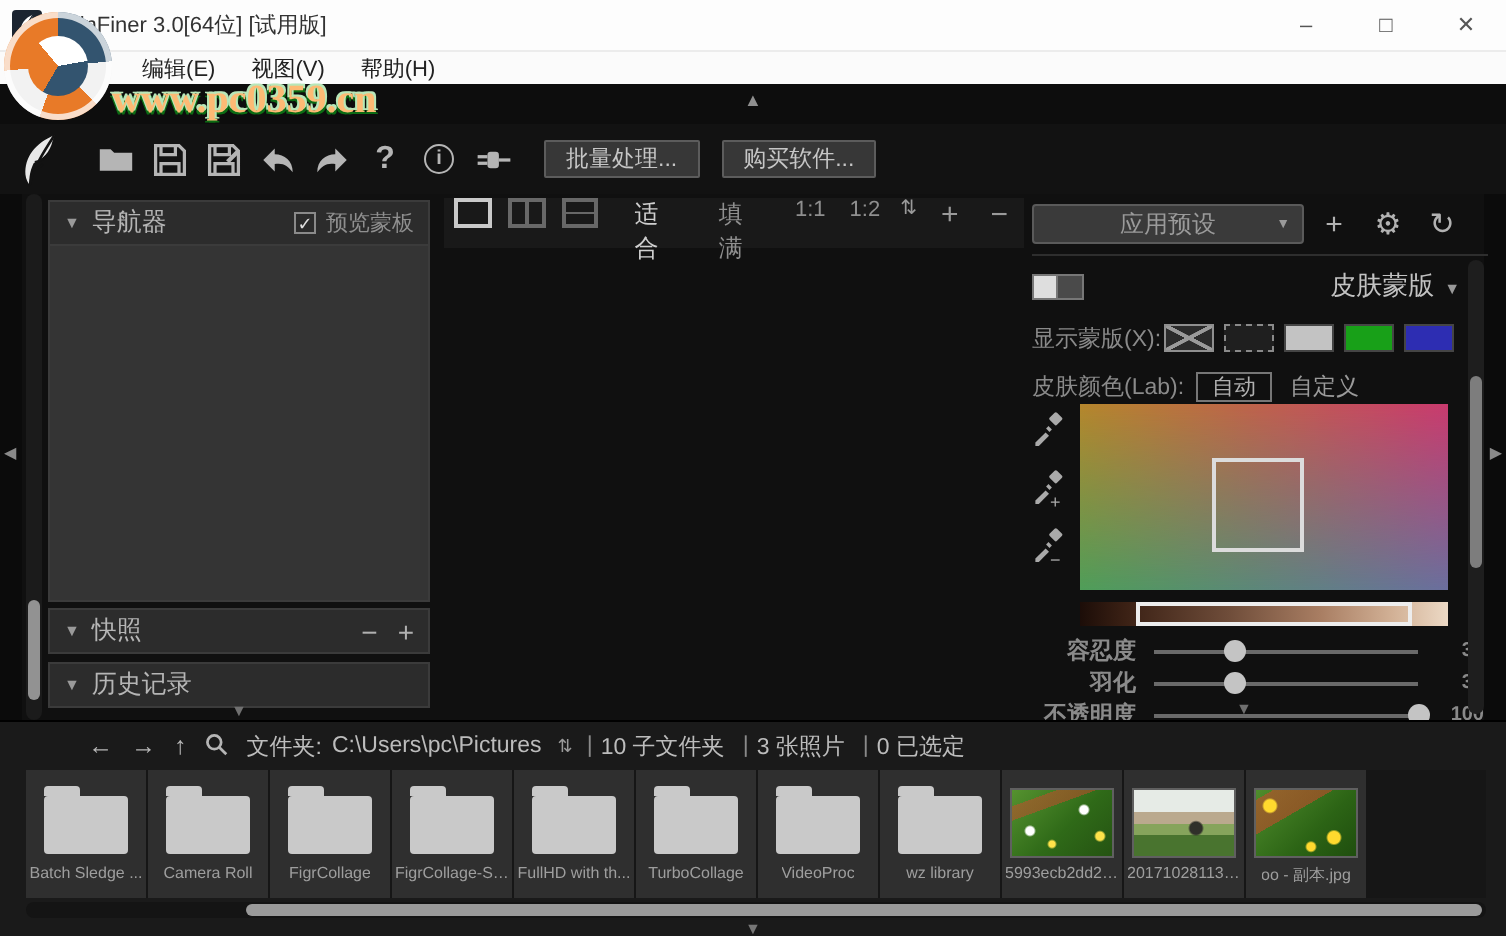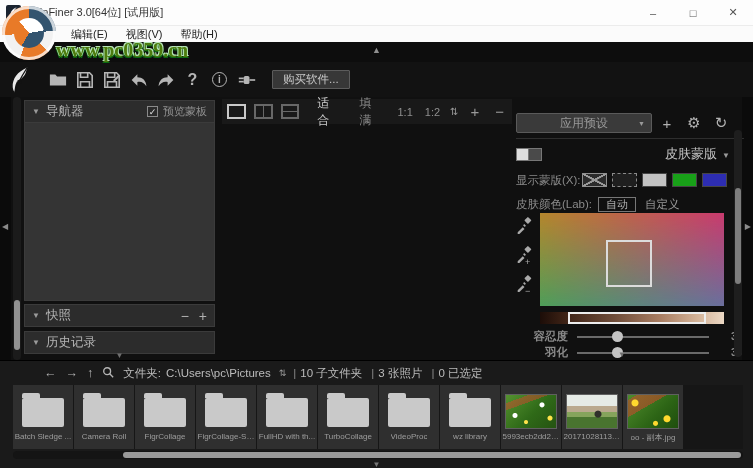--- a/index.html
+++ b/index.html
@@ -50,33 +50,33 @@
   .cb { width:11px; height:11px; border:1px solid #8a8a8a; background:#2b2b2b; color:#e0e0e0; font-size:9px; line-height:10px; text-align:center; }
   .cb-label { font-size:11px; color:#8f8f8f; margin-left:5px; }
   .mini-btn { color:#b0b0b0; font-size:14px; margin-left:10px; line-height:14px; }
   .gap3 { height:3px; } .gap4 { height:4px; }
 
   .center-col { position:absolute; left:222px; top:0; width:290px; height:263px; }
   .canvas { height:234px; background:#7e7e7e; display:flex; flex-direction:column; align-items:center; justify-content:center; }
   .leafbox { width:130px; height:130px; border:4px solid #999999; border-radius:10px; display:flex; align-items:center; justify-content:center; }
   .leafbox svg { width:96px; height:102px; }
   .open-label { margin-top:12px; font-size:26px; color:#999999; letter-spacing:3px; }
-  .viewbar { margin-top:2px; height:25px; background:#191919; display:flex; align-items:center; padding-left:5px; color:#8f8f8f; }
+  .viewbar { margin-top:2px; height:25px; background:#191919; display:flex; align-items:flex-start; padding-left:5px; color:#8f8f8f; }
   .vb-box { width:20px; height:15px; border:2px solid #686868; margin-right:8px; }
   .vb-box.sel { border-color:#c9c9c9; }
   .vb-box.cols { background:linear-gradient(to right, transparent 0 44%, #686868 44% 56%, transparent 56%); }
   .vb-box.rows { background:linear-gradient(to bottom, transparent 0 44%, #686868 44% 56%, transparent 56%); }
   .vb-lbl { font-size:12px; margin:0 10px; }
   .vb-lbl.active { color:#cfcfcf; }
   .vb-sm { font-size:11px; margin:0 6px; }
   .vb-spin { font-size:10px; color:#9a9a9a; margin:0 4px; }
   .vb-sign { font-size:15px; margin:0 8px; color:#9a9a9a; }
 
   .right-col { position:absolute; left:514px; top:0; width:230px; height:263px; overflow:hidden; padding-left:2px; }
-  .preset-row { margin-top:14px; height:24px; display:flex; align-items:center; }
+  .preset-row { margin-top:3px; height:24px; display:flex; align-items:center; }
   .preset-dd { width:136px; height:20px; background:#3a3a3a; border:1px solid #5a5a5a; border-radius:2px; color:#9a9a9a; font-size:12px; display:flex; align-items:center; justify-content:center; position:relative; }
   .preset-dd .tri { position:absolute; right:6px; font-size:7px; color:#9a9a9a; }
   .r-ico { width:24px; text-align:center; color:#b2b2b2; font-size:15px; margin-left:3px; }
   .r-divider { height:1px; background:#2e2e2e; margin-top:3px; }
   .mask-header { margin-top:4px; height:22px; display:flex; align-items:center; }
   .toggle { display:flex; }
   .toggle .t-on { width:13px; height:13px; background:#dedede; border:1px solid #777; }
   .toggle .t-off { width:13px; height:13px; background:#4a4a4a; border:1px solid #777; border-left:none; }
   .mask-title { margin-left:auto; color:#c2c2c2; font-size:13px; margin-right:14px; }
   .mask-title .tri { font-size:8px; color:#9a9a9a; margin-left:5px; }
@@ -150,21 +150,21 @@
 
   
   .watermark { position:absolute; left:0; top:6px; width:230px; height:58px; z-index:50; pointer-events:none; }
   .wm-logo { position:absolute; left:2px; top:0; width:54px; height:54px; border-radius:50%;
       background: conic-gradient(from 200deg, #f2f2f2 0 65deg, #e87a28 65deg 160deg, #33546f 160deg 245deg, #f2f2f2 245deg 295deg, #e87a28 295deg 360deg);
       box-shadow: inset 0 0 0 3px rgba(255,255,255,.75); }
   .wm-logo::after { content:""; position:absolute; inset:12px; border-radius:50%;
       background: conic-gradient(from 320deg, #ffffff 0 120deg, #33546f 120deg 250deg, #e87a28 250deg 360deg); }
   .wm-name { position:absolute; left:57px; top:0; font-size:27px; font-weight:bold; color:#2454d6; letter-spacing:2px; white-space:nowrap;
       text-shadow:-1px -1px 0 #fff, 1px -1px 0 #fff, -1px 1px 0 #fff, 1px 1px 0 #fff, 2px 3px 2px rgba(0,0,0,.35); }
-  .wm-url { position:absolute; left:56px; top:33px; font-family:"Liberation Serif","DejaVu Serif",serif; font-size:20px; font-weight:bold; color:#4d7c0f; white-space:nowrap;
+  .wm-url { position:absolute; left:56px; top:33px; font-family:"Liberation Serif","DejaVu Serif",serif; font-size:20px; font-weight:bold; color:#fdba74; white-space:nowrap;
       text-shadow:-1px -1px 0 #b8e6b8, 1px -1px 0 #b8e6b8, -1px 1px 0 #0c6c14, 1px 1px 0 #0c6c14; }
 </style>
 </head>
 <body>
 
 <div id="root">
 
   <div class="titlebar">
     <div class="tb-appicon">
       <svg viewBox="0 0 100 100">
@@ -229,20 +229,21 @@
         <span class="circle-i">i</span>
       </div>
     <div class="t-icon">
       <svg viewBox="0 0 22 20">
           <rect x="7" y="5" width="7" height="10" rx="2" fill="#b5b5b5"></rect>
           <rect x="1" y="7" width="6" height="2" fill="#b5b5b5"></rect>
           <rect x="1" y="11" width="6" height="2" fill="#b5b5b5"></rect>
           <rect x="14" y="9" width="7" height="2" fill="#b5b5b5"></rect>
         </svg>
     </div>
+    <div class="t-btn">批量处理...</div>
     <div class="t-btn">购买软件...</div>
   </div>
 
   <div class="content">
 
     <div class="edge-l">
       <span class="edge-arr">◀</span>
     </div>
     <div class="edge-r">
       <span class="edge-arr">▶</span>

